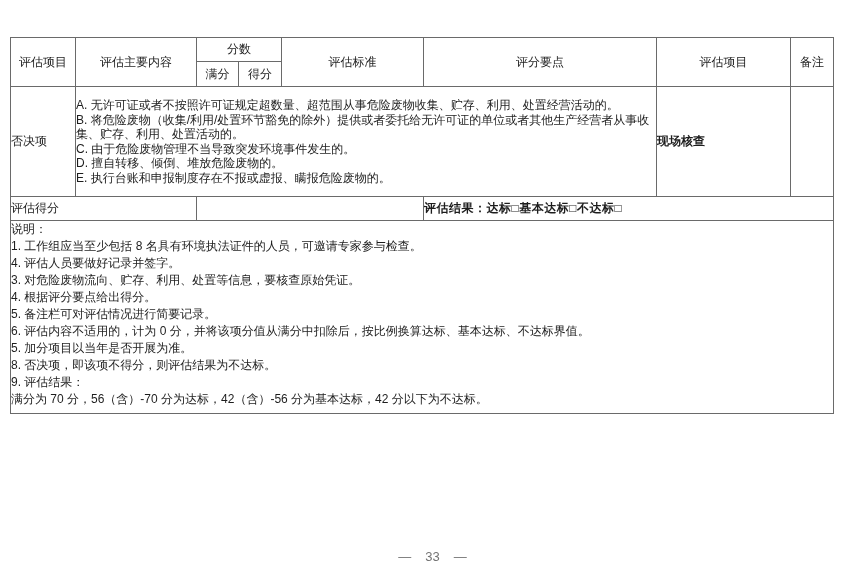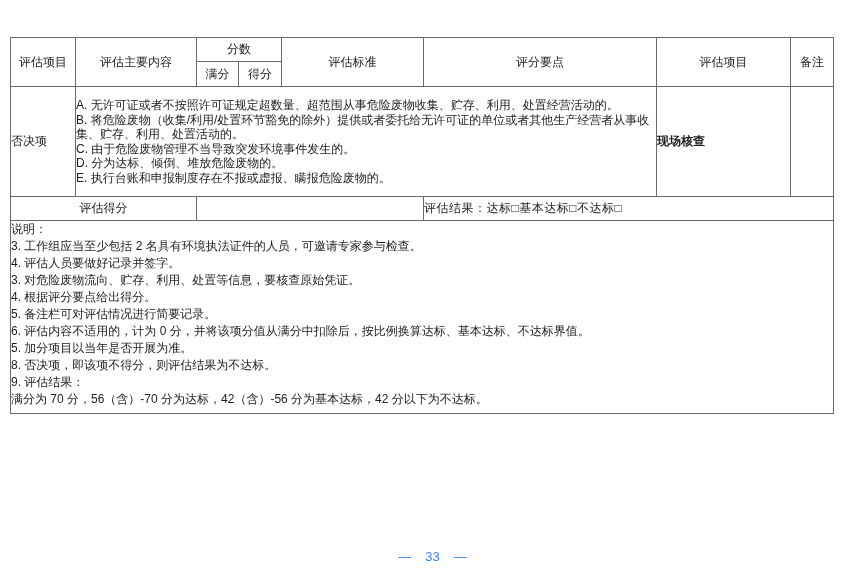--- a/index.html
+++ b/index.html
@@ -39,46 +39,45 @@
     padding: 3px 5px 3px 5px;
     font-size: 11.5px;
     line-height: 14.5px;
   }
   .method-cell {
     vertical-align: middle;
     padding-left: 7px;
     font-weight: bold;
   }
   .score-label {
-    text-align: center;
     vertical-align: middle;
     margin-left: 48px;
   }
   .score-value {
     vertical-align: middle;
   }
   .result-cell {
     vertical-align: middle;
     padding-left: 8px;
-    font-weight: normal;
+    font-weight: bold;
     letter-spacing: 0.5px;
   }
   .notes-cell {
     vertical-align: top;
     padding: 4px 8px;
     font-size: 12px;
     line-height: 17px;
   }
   .footer {
     position: absolute;
     left: 0; top: 549px;
     width: 100%;
     text-align: center;
     font-size: 13px;
-    color: #3b82f6;
+    color: #737373;
   }
   .footer .dash { margin: 0 14px; }
 </style>
 </head>
 <body>
 
 <table class="doc-table">
   <colgroup>
     <col style="width:65px">
     <col style="width:121px">
@@ -105,37 +104,37 @@
     <td class="hdr">满分</td>
     <td class="hdr">得分</td>
   </tr>
 
   <tr style="height:110px;">
     <td class="veto-project">否决项</td>
     <td class="veto-content" colspan="5">
       <div>A. 无许可证或者不按照许可证规定超数量、超范围从事危险废物收集、贮存、利用、处置经营活动的。</div>
       <div>B. 将危险废物（收集/利用/处置环节豁免的除外）提供或者委托给无许可证的单位或者其他生产经营者从事收集、贮存、利用、处置活动的。</div>
       <div>C. 由于危险废物管理不当导致突发环境事件发生的。</div>
-      <div>D. 分为达标、倾倒、堆放危险废物的。</div>
+      <div>D. 擅自转移、倾倒、堆放危险废物的。</div>
       <div>E. 执行台账和申报制度存在不报或虚报、瞒报危险废物的。</div>
     </td>
     <td class="method-cell">现场核查</td>
     <td></td>
   </tr>
 
   <tr style="height:24px;">
     <td class="score-label" colspan="2">评估得分</td>
     <td class="score-value" colspan="3"></td>
     <td class="result-cell" colspan="3">评估结果：达标□基本达标□不达标□</td>
   </tr>
 
   <tr style="height:193px;">
     <td class="notes-cell" colspan="8">
       <div>说明：</div>
-      <div>3. 工作组应当至少包括 2 名具有环境执法证件的人员，可邀请专家参与检查。</div>
+      <div>1. 工作组应当至少包括 8 名具有环境执法证件的人员，可邀请专家参与检查。</div>
       <div>4. 评估人员要做好记录并签字。</div>
       <div>3. 对危险废物流向、贮存、利用、处置等信息，要核查原始凭证。</div>
       <div>4. 根据评分要点给出得分。</div>
       <div>5. 备注栏可对评估情况进行简要记录。</div>
       <div>6. 评估内容不适用的，计为 0 分，并将该项分值从满分中扣除后，按比例换算达标、基本达标、不达标界值。</div>
       <div>5. 加分项目以当年是否开展为准。</div>
       <div>8. 否决项，即该项不得分，则评估结果为不达标。</div>
       <div>9. 评估结果：</div>
       <div>满分为 70 分，56（含）-70 分为达标，42（含）-56 分为基本达标，42 分以下为不达标。</div>
     </td>

